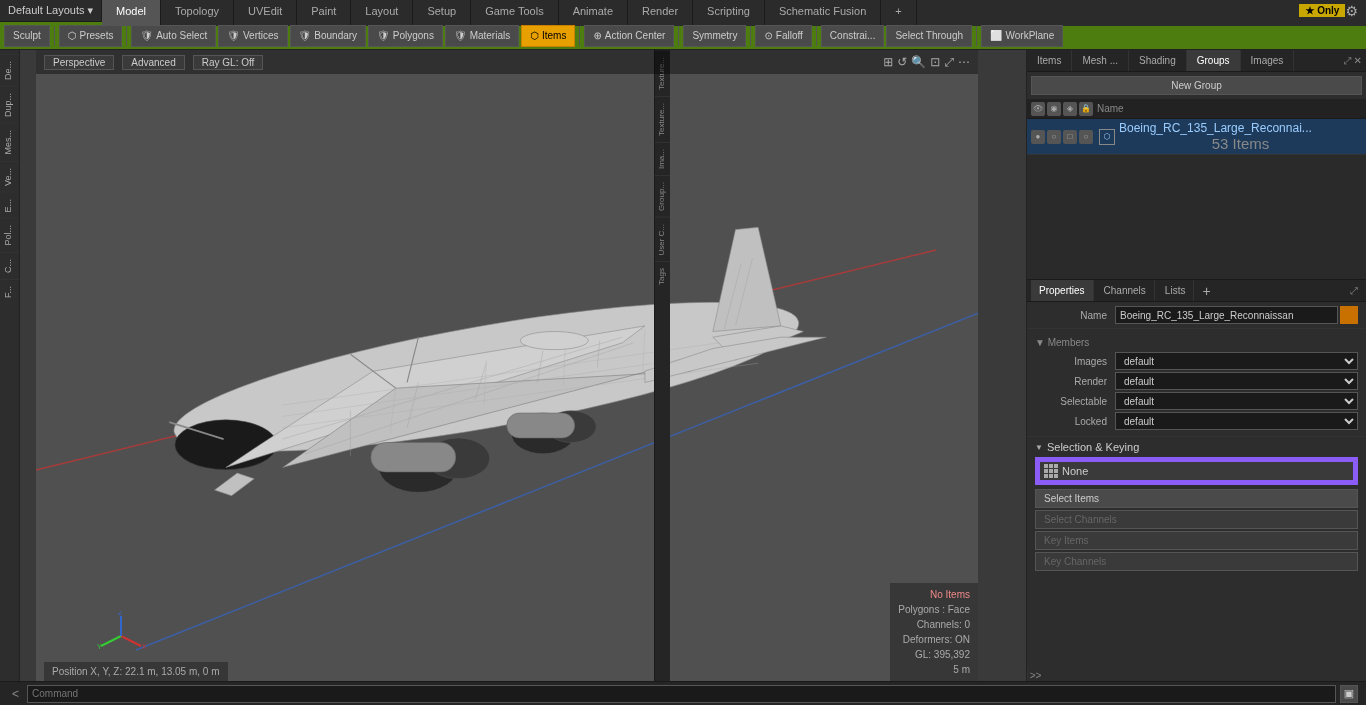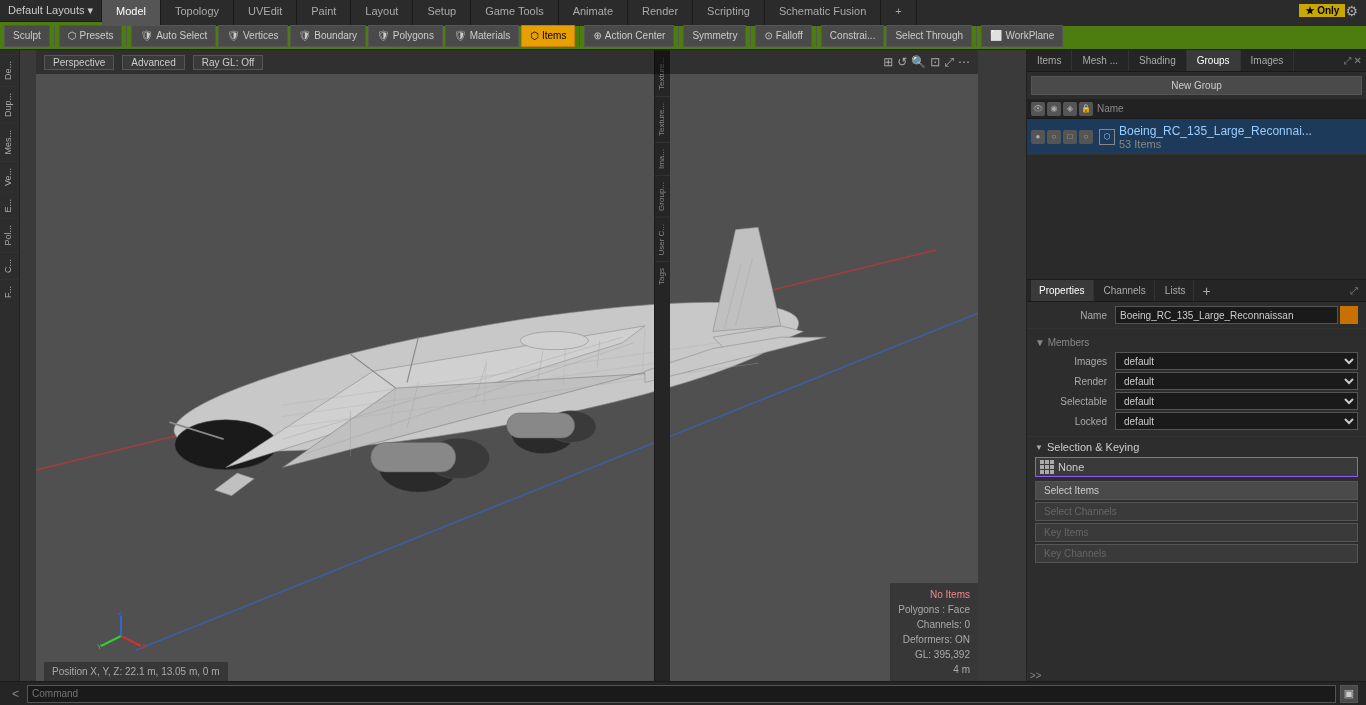--- a/index.html
+++ b/index.html
@@ -123,21 +123,21 @@
     #groups-list { flex: 1; overflow-y: auto; background: #2a2a2a; max-height: 160px; }
     .group-item {
       display: flex; align-items: center; height: 36px; padding: 0 4px; 
       border-bottom: 1px solid #333; cursor: pointer; background: #1e3a5a;
     }
     .group-vis-icons { display: flex; gap: 2px; margin-right: 6px; }
     .vis-icon { width: 14px; height: 14px; background: #555; border-radius: 2px; display: flex; align-items: center; justify-content: center; font-size: 8px; color: #aaa; cursor: pointer; }
     .group-icon-box { width: 16px; height: 16px; border: 1px solid #888; margin-right: 4px; display: flex; align-items: center; justify-content: center; }
     .group-info { flex: 1; }
     .group-name { font-size: 12px; color: #9cf; }
-    .group-count { font-size: 11px; color: #888; }
+    .group-count { font-size: 15px; color: #888; text-align: center; }
 
     
     #properties-section { border-top: 1px solid #1a1a1a; flex: 1; overflow-y: auto; }
     #props-tabs {
       display: flex; align-items: center; height: 22px; background: #252525; 
       border-bottom: 1px solid #1a1a1a; padding: 0 4px; gap: 2px;
     }
     .prop-tab {
       padding: 0 8px; height: 100%; display: flex; align-items: center; cursor: pointer;
       font-size: 10px; color: #aaa; border-right: 1px solid #333;
@@ -162,21 +162,21 @@
       flex: 1; height: 18px; background: #1a1a1a; border: 1px solid #555; color: #ccc;
       padding: 0 4px; font-size: 10px; cursor: pointer;
     }
 
     #selection-keying { padding: 4px 8px; border-top: 1px solid #333; }
     .section-header { display: flex; align-items: center; margin-bottom: 4px; cursor: pointer; }
     .section-triangle { color: #aaa; margin-right: 4px; font-size: 8px; }
 
     .none-selector {
       display: flex; align-items: center; gap: 4px; margin-bottom: 4px; padding: 2px 4px;
-      background: #3a3a3a; border: 1px solid #8b5cf6;
+      background: #3a3a3a; border: 5px solid #8b5cf6;
     }
     .grid-icon { display: grid; grid-template-columns: 1fr 1fr 1fr; gap: 1px; width: 14px; height: 14px; }
     .grid-cell { background: #aaa; }
 
     .action-btn {
       width: 100%; padding: 3px 8px; margin-bottom: 2px; background: #4a4a4a;
       border: 1px solid #555; color: #ccc; cursor: pointer; font-size: 10px; text-align: left;
     }
     .action-btn.disabled { color: #666; cursor: default; background: #3a3a3a; }
 
@@ -392,21 +392,21 @@
         </svg>
       </div>
     </div>
 
     <div id="viewport-status">
       <div style="color:#e88;">No Items</div>
       <div>Polygons : Face</div>
       <div>Channels: 0</div>
       <div>Deformers: ON</div>
       <div>GL: 395,392</div>
-      <div>4 m</div>
+      <div>5 m</div>
     </div>
 
     <div id="viewport-coords">Position X, Y, Z:  22.1 m, 13.05 m, 0 m</div>
   </div>
 
   <div id="texture-tabs" style="position:relative; width:16px; flex-shrink:0; background:#252525; border-left:1px solid #1a1a1a; display:flex; flex-direction:column;">
     <div class="tex-tab">Texture...</div>
     <div class="tex-tab">Texture...</div>
     <div class="tex-tab">Ima...</div>
     <div class="tex-tab">Group...</div>

